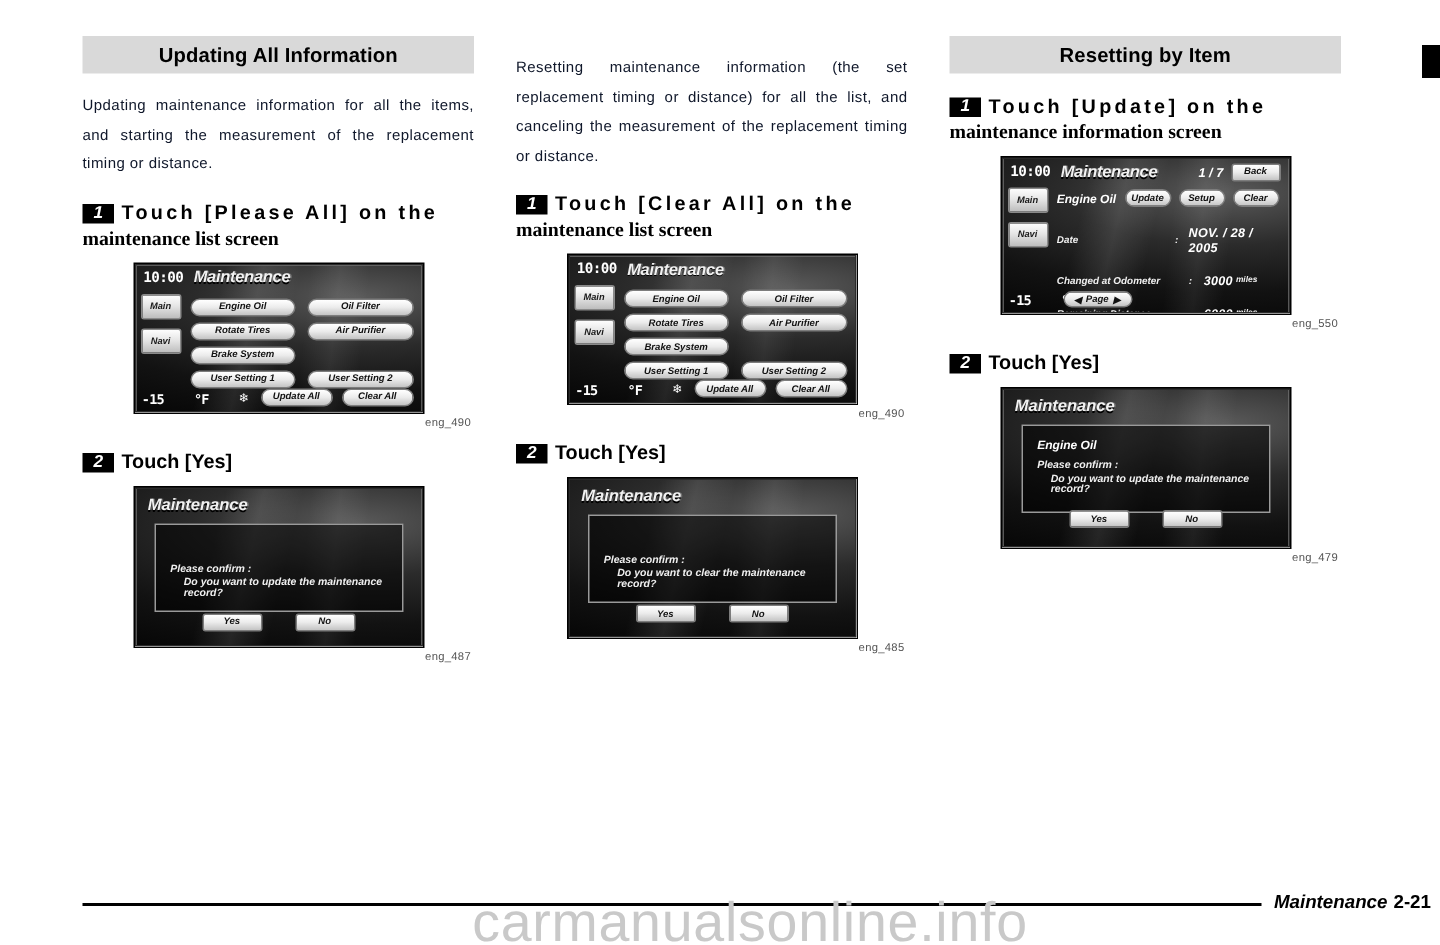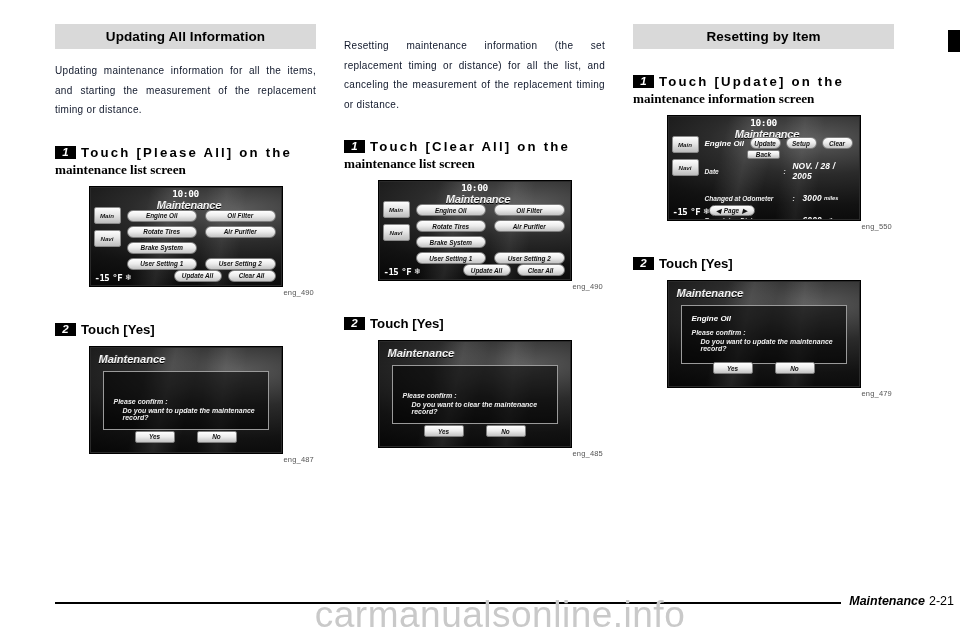--- a/index.html
+++ b/index.html
@@ -49,21 +49,21 @@
     line-height: 19.5px;
     color: #0f172a;
     text-align: justify;
     margin-top: 12px;
     letter-spacing: 0.3px;
   }
   .para.nojustify { text-align: left; }
 
   
   .step {
-    margin-top: 24px;
+    margin-top: 13px;
     font-size: 13.2px;
     font-weight: bold;
     color: #000;
     line-height: 17px;
   }
   .step-num {
     display: inline-block;
     background: #000;
     color: #fff;
     font-style: italic;
@@ -114,21 +114,20 @@
 
   
   .nav-top {
     position: absolute;
     left: 0; right: 0; top: 0;
     height: 17px;
     display: flex;
     align-items: center;
     padding: 0 5px;
     box-sizing: border-box;
-    flex-direction: column;
   }
   .nav-clock {
     font-family: "DejaVu Sans Mono", monospace;
     font-style: normal;
     font-weight: bold;
     font-size: 9.5px;
     color: #fff;
     letter-spacing: -0.4px;
   }
   .nav-title {
@@ -170,22 +169,21 @@
     justify-content: center;
     box-sizing: border-box;
   }
 
   
   .nav-temp {
     position: absolute;
     left: 4px;
     bottom: 2px;
     display: flex;
-    align-items: center;
-    gap: 3px;
+    gap: 20px;
   }
   .temp-val {
     font-family: "DejaVu Sans Mono", monospace;
     font-style: normal;
     font-weight: bold;
     font-size: 9px;
     color: #fff;
     letter-spacing: -0.5px;
   }
   .snow { font-size: 8px; color: #fff; font-style: normal; line-height: 1; }
@@ -369,21 +367,21 @@
   .footer-text {
     font-size: 12.5px;
     font-weight: bold;
     font-style: italic;
     color: #000;
     margin-left: 8px;
     white-space: nowrap;
   }
   .footer-page {
     font-size: 12.5px;
-    font-weight: normal;
+    font-weight: bold;
     font-style: normal;
     margin-left: 4px;
     margin-top: 18px;
   }
 
   
   .watermark {
     position: absolute;
     left: 0;
     right: 0;

